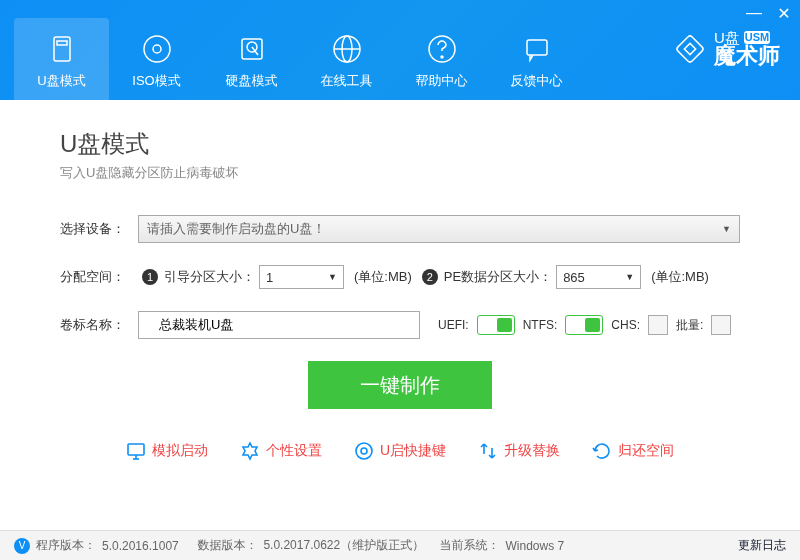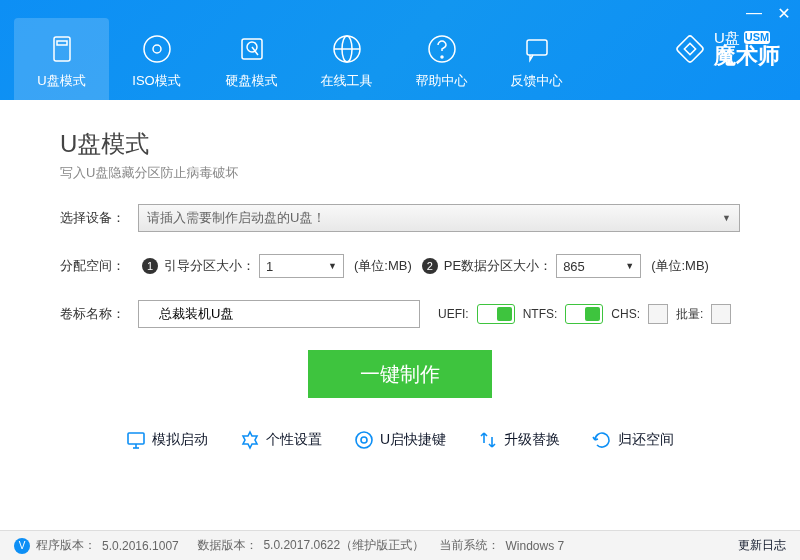--- a/index.html
+++ b/index.html
@@ -13,42 +13,42 @@
 .tab-icon{width:34px;height:34px;display:flex;align-items:center;justify-content:center}
 .tab-icon svg{stroke:#fff;fill:none;stroke-width:1.5}
 .logo{position:absolute;right:20px;top:30px;color:#fff;display:flex;align-items:center;gap:6px}
 .logo-text{display:flex;flex-direction:column;line-height:1}
 .logo-top{display:flex;align-items:center;gap:4px}
 .logo-top span:first-child{font-size:15px}
 .usm-badge{background:#fff;color:#0d8ff5;font-size:11px;padding:1px 1px;border-radius:3px;font-weight:bold}
 .logo-bottom{font-size:22px;font-weight:bold}
 .content{padding:28px 60px 12px}
 .page-title{font-size:24px;color:#444;margin-bottom:4px}
-.page-subtitle{font-size:13px;color:#888;margin-bottom:22px}
+.page-subtitle{font-size:13px;color:#888;margin-bottom:33px}
 .row{display:flex;align-items:center;margin-bottom:22px;font-size:13px;color:#333}
 .row-label{width:78px;flex-shrink:0}
 .device-select{flex:1;height:28px;background:linear-gradient(#f8f8f8,#e8e8e8);border:1px solid #aaa;border-radius:0;padding:0 8px;display:flex;align-items:center;justify-content:space-between;color:#666;cursor:pointer}
 .device-select::after{content:"▼";font-size:9px;color:#555}
 .mode-btns{display:flex;gap:28px}
 .mode-btn{width:120px;height:28px;display:flex;align-items:center;justify-content:center;font-size:12px;border:1px solid #bbb;background:#fff;cursor:pointer;font-family:monospace}
 .mode-btn.active{background:#3ec43e;color:#fff;border-color:#3ec43e}
 .alloc-row{gap:4px}
 .circ{display:inline-flex;width:16px;height:16px;background:#333;color:#fff;border-radius:50%;align-items:center;justify-content:center;font-size:11px;margin-right:2px}
 .size-select{width:85px;height:24px;border:1px solid #aaa;padding:0 6px;display:flex;align-items:center;justify-content:space-between;cursor:pointer;background:#fff}
 .size-select::after{content:"▼";font-size:9px}
 .unit{margin:0 6px}
 .vol-input{width:282px;height:28px;border:1px solid #aaa;padding:0 20px;font-size:13px}
 .toggles{display:flex;align-items:center;gap:8px;margin-left:18px}
 .tog-label{font-size:12px}
 .switch{width:38px;height:20px;border:1px solid #3ec43e;border-radius:3px;position:relative;cursor:pointer;background:#fff}
 .switch.on::after{content:"";position:absolute;right:2px;top:2px;width:15px;height:14px;background:#3ec43e;border-radius:2px}
 .check{width:20px;height:20px;border:1px solid #aaa;background:#f5f5f5;cursor:pointer}
 .main-btn{display:block;width:184px;height:48px;background:#3ec43e;color:#fff;font-size:20px;border:none;margin:12px auto 0;cursor:pointer}
 .bottom-tools{display:flex;justify-content:space-around;padding:14px 50px;margin-top:18px}
-.tool{display:flex;align-items:center;gap:6px;color:#0f172a;font-size:14px;cursor:pointer}
+.tool{display:flex;align-items:center;gap:6px;color:#ef4444;font-size:14px;cursor:pointer}
 .tool svg{stroke:#0d8ff5;fill:none;stroke-width:1.6}
 .statusbar{position:absolute;bottom:0;left:0;right:0;height:30px;background:#f4f4f4;border-top:1px solid #ddd;display:flex;align-items:center;padding:0 14px;font-size:12px;color:#666;justify-content:space-between}
 .status-left{display:flex;align-items:center;gap:6px}
 .v-badge{width:16px;height:16px;background:#0d8ff5;color:#fff;border-radius:50%;display:flex;align-items:center;justify-content:center;font-size:10px}
 .update-link{color:#0f172a;cursor:pointer}
 </style>
 </head>
 <body>
 
 <div class="titlebar">

